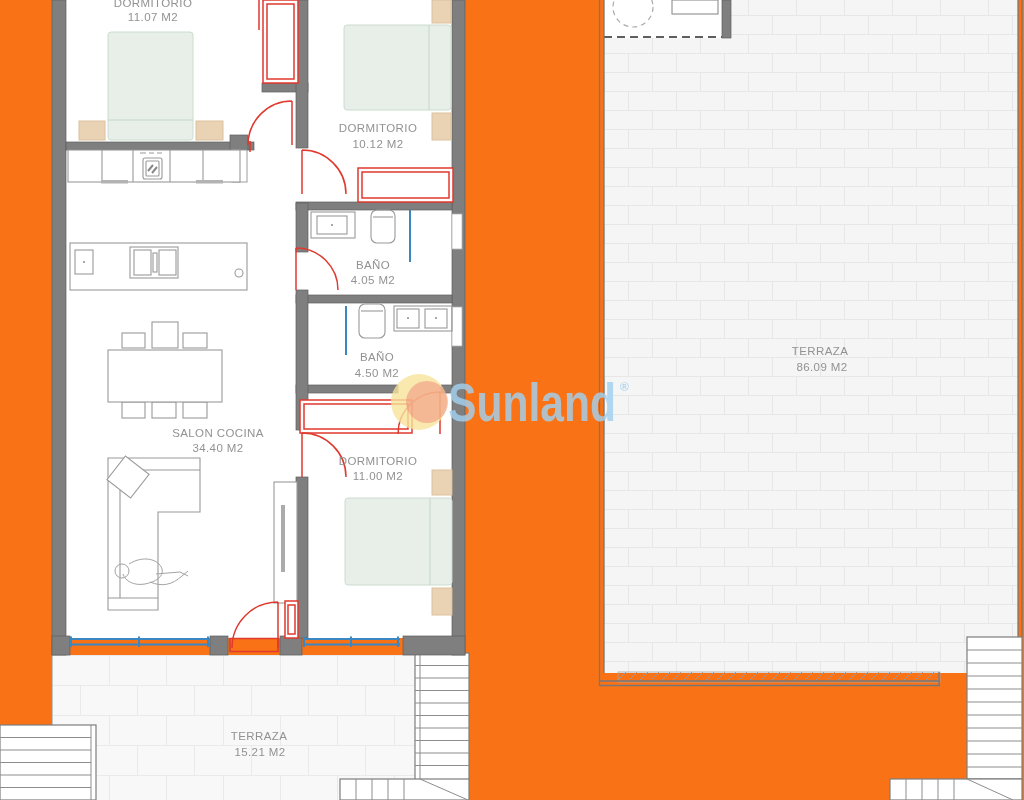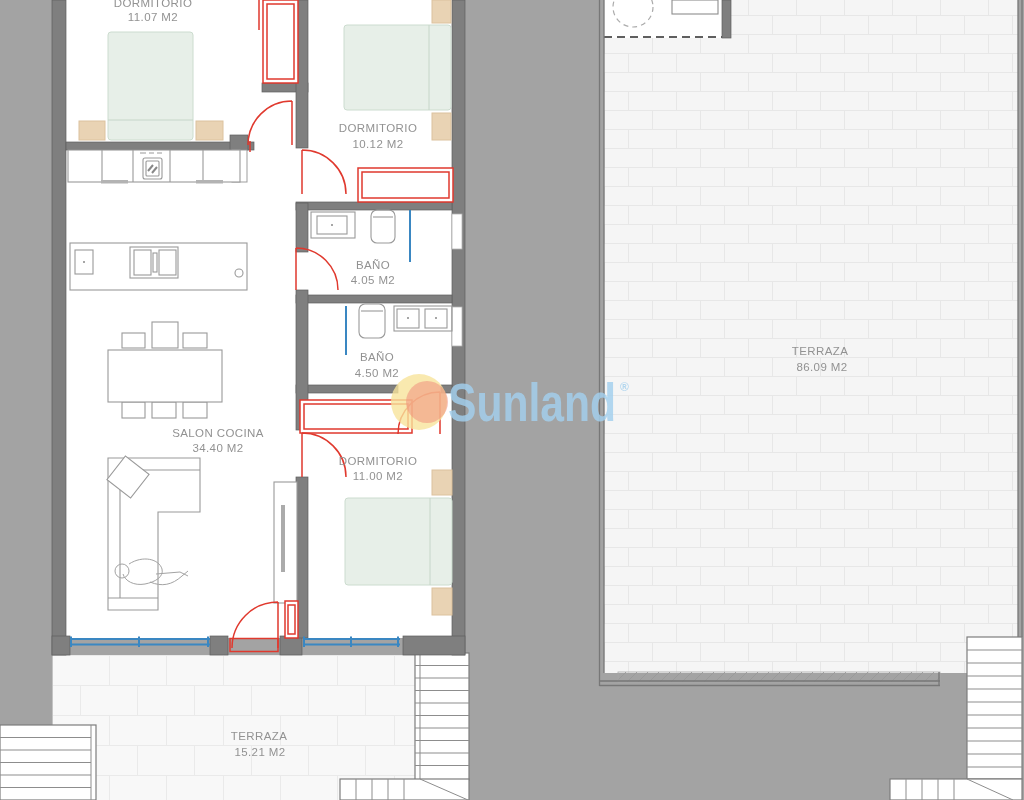--- a/index.html
+++ b/index.html
@@ -1,16 +1,16 @@
 <!DOCTYPE html>
 <html><head>
 <meta charset="utf-8">
 <style>
   html,body{margin:0;padding:0;background:#ffffff;}
-  #stage{position:relative;width:1024px;height:800px;background:#a3a3a3;overflow:hidden;
+  #stage{position:relative;width:1024px;height:800px;background:#f97316;overflow:hidden;
          font-family:"Liberation Sans", sans-serif;text-align:center;}
   svg{position:absolute;left:0;top:0;}
   .room-label{fill:#929292;font-size:11.5px;letter-spacing:.4px;font-family:"Liberation Sans",sans-serif;}
   .wall{fill:#7f7f7f;stroke:#5f5f5f;stroke-width:.7;}
   .furn{fill:#ffffff;stroke:#9a9a9a;stroke-width:1.1;}
   .furnline{fill:none;stroke:#9a9a9a;stroke-width:1.1;}
   .red{fill:none;stroke:#e0392e;stroke-width:1.5;}
   .redfill{fill:#ffffff;stroke:#e0392e;stroke-width:1.5;}
   .blue{fill:none;stroke:#3a87c2;stroke-width:2;}
   .bed{fill:#e7efe8;stroke:#ccdccf;stroke-width:1;}

